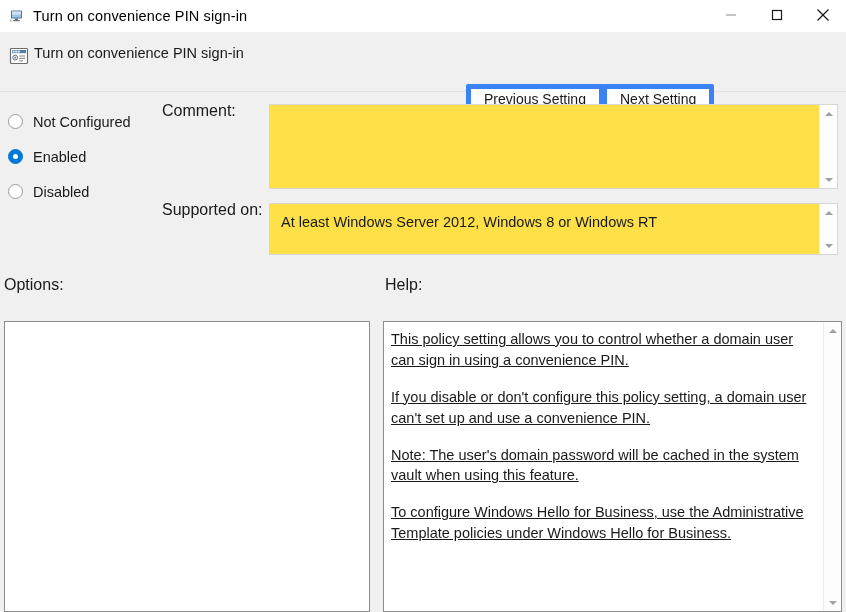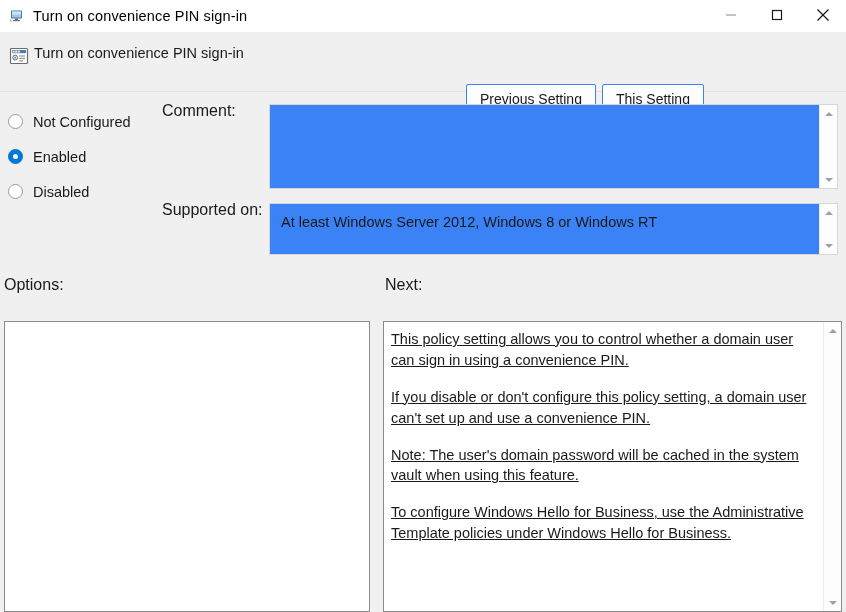--- a/index.html
+++ b/index.html
@@ -75,21 +75,21 @@
     left: 34px;
     top: 13px;
     font-size: 14.5px;
     color: #1a1a1a;
     white-space: nowrap;
   }
   .btn {
     position: absolute;
     height: 30px;
     background: #fdfdfd;
-    border: 1px solid #3b82f6;
+    border: 5px solid #3b82f6;
     border-radius: 2px;
     font-family: "Liberation Sans", sans-serif;
     font-size: 14px;
     color: #1a1a1a;
     cursor: default;
     padding: 0 13px;
     white-space: nowrap;
   }
   #btn-prev { left: 466px; top: 52px; }
   #btn-next { left: 602px; top: 52px; }
@@ -143,21 +143,21 @@
     position: absolute;
     font-size: 16px;
     color: #1a1a1a;
     white-space: nowrap;
   }
   #lbl-comment { left: 162px; top: 102px; }
   #lbl-supported { left: 162px; top: 201px; }
 
   .txtbox {
     position: absolute;
-    background: #3b82f6;
+    background: #fde047;
     border: 1px solid #d6d6d6;
     box-sizing: border-box;
     overflow: hidden;
   }
   #box-comment { left: 269px; top: 104px; width: 569px; height: 85px; }
   #box-supported { left: 269px; top: 203px; width: 569px; height: 52px; }
   .txtbox-text {
     position: absolute;
     left: 11px;
     top: 9px;
@@ -285,21 +285,21 @@
       <circle cx="6.2" cy="11.6" r="2.4" fill="#e9eef3" stroke="#6d6d6d" stroke-width="1"></circle>
       <circle cx="6.2" cy="11.6" r="0.9" fill="#4f7ea8"></circle>
       <line x1="10.2" y1="10" x2="16.2" y2="10" stroke="#8a8a8a" stroke-width="1.1"></line>
       <line x1="10.2" y1="12.4" x2="16.2" y2="12.4" stroke="#8a8a8a" stroke-width="1.1"></line>
       <line x1="10.2" y1="14.8" x2="14" y2="14.8" stroke="#8a8a8a" stroke-width="1.1"></line>
     </svg>
   </span>
   <span class="header-title">Turn on convenience PIN sign-in</span>
 
   <button class="btn" id="btn-prev">Previous Setting</button>
-  <button class="btn" id="btn-next">This Setting</button>
+  <button class="btn" id="btn-next">Next Setting</button>
 </div>
 
 <div class="radio-group">
   <div class="radio-row">
     <span class="radio-mark"></span>
     <span class="radio-label">Not Configured</span>
   </div>
   <div class="radio-row checked">
     <span class="radio-mark"></span>
     <span class="radio-label">Enabled</span>
@@ -330,21 +330,21 @@
     <div class="arrow up">
         <span class="tri up"></span>
       </div>
     <div class="arrow down">
         <span class="tri down"></span>
       </div>
   </div>
 </div>
 
 <span class="field-label" id="lbl-options">Options:</span>
-<span class="field-label" id="lbl-help">Next:</span>
+<span class="field-label" id="lbl-help">Help:</span>
 
 <div class="pane" id="pane-options">
   <div class="help-body"></div>
 </div>
 
 <div class="pane" id="pane-help">
   <div class="help-body" id="help-body">
       <p>This policy setting allows you to control whether a domain user can sign in using a convenience PIN.</p>
       <p>If you disable or don't configure this policy setting, a domain user can't set up and use a convenience PIN.</p>
       <p>Note: The user's domain password will be cached in the system vault when using this feature.</p>

